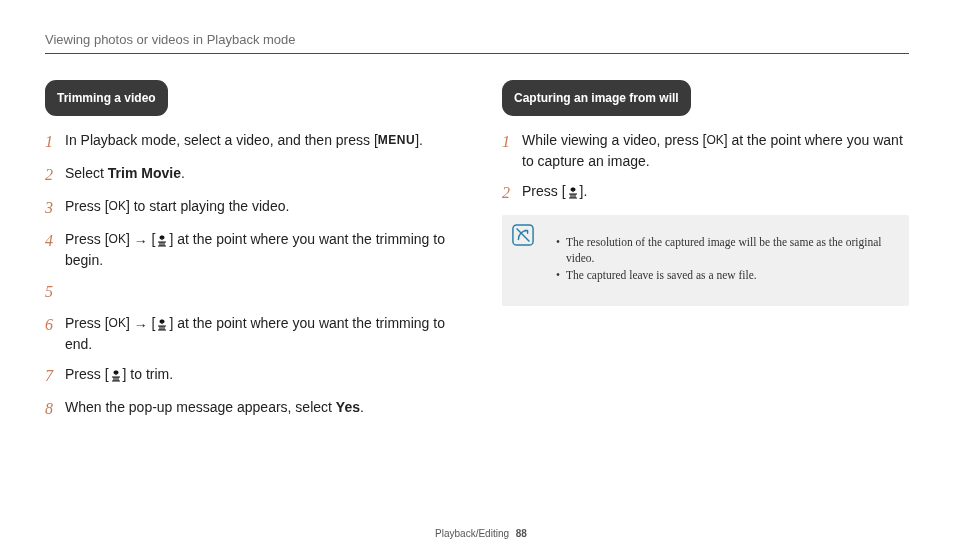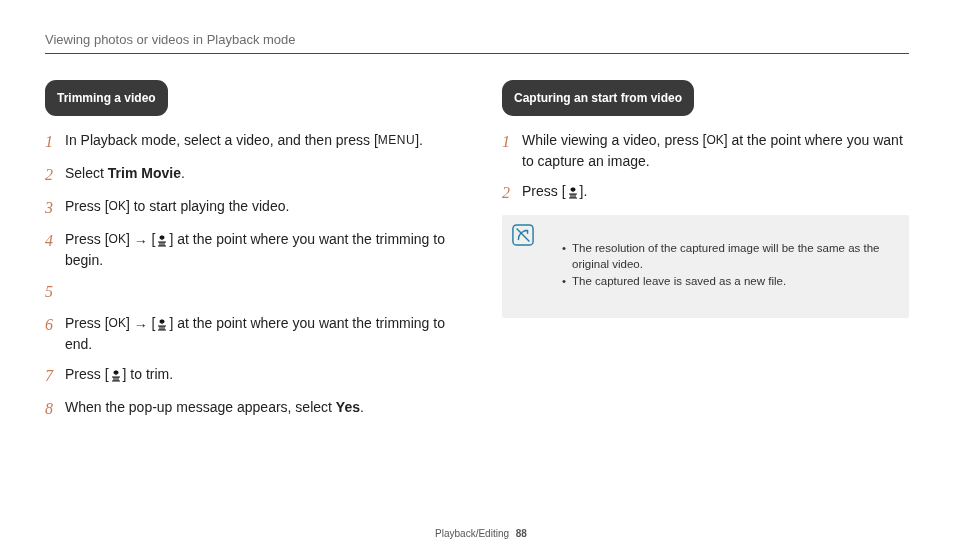--- a/index.html
+++ b/index.html
@@ -70,21 +70,21 @@
   ol.steps .text {
     flex: 1;
   }
   .bold { font-weight: 700; text-align: center; }
   .icon-box {
     display: inline-block;
     vertical-align: -0.15em;
     line-height: 1;
   }
   .menu-label {
-    font-weight: 400;
+    font-weight: 700;
     letter-spacing: 0.5px;
     font-size: 12px;
     display: inline-block;
     vertical-align: 0.05em;
   }
   .ok-label {
     font-weight: 400;
     font-size: 12px;
     display: inline-block;
     vertical-align: 0.05em;
@@ -102,22 +102,23 @@
   .note-icon {
     flex: 0 0 22px;
     width: 22px;
     height: 22px;
     margin-right: 10px;
     margin-top: 1px;
   }
   .note-list {
     list-style: none;
     padding: 0;
-    margin: 18px;
+    margin: 12px;
     flex: 1;
+    font-family: Liberation Serif, serif;
   }
   .note-list li {
     position: relative;
     padding-left: 10px;
     line-height: 1.35;
     margin-bottom: 2px;
   }
   .note-list li::before {
     content: "•";
     position: absolute;
@@ -187,21 +188,21 @@
                 </svg></span>] to trim.</span>
           </li>
           <li>
             <span class="num">8</span>
             <span class="text">When the pop-up message appears, select <span class="bold">Yes</span>.</span>
           </li>
         </ol>
     </div>
 
     <div class="col">
-      <div class="pill">Capturing an start from video</div>
+      <div class="pill">Capturing an image from will</div>
       <ol class="steps">
           <li>
             <span class="num">1</span>
             <span class="text">While viewing a video, press [<span class="ok-label">OK</span>] at the point where you want to capture an image.</span>
           </li>
           <li>
             <span class="num">2</span>
             <span class="text">Press [<span class="icon-box"><svg width="14" height="12" viewBox="0 0 14 12" style="vertical-align:-0.1em">
                   <path d="M4.5 2.5 C4.5 1 6 0.5 7 0.5 C8 0.5 9.5 1 9.5 2.5 C9.5 4 8 4.2 7.2 5 C7.2 5 7.2 5.5 7.2 5.5 M6.8 5 C6 4.2 4.5 4 4.5 2.5" fill="#111"></path>
                   <circle cx="7" cy="4" r="0.4" fill="#fff"></circle>

